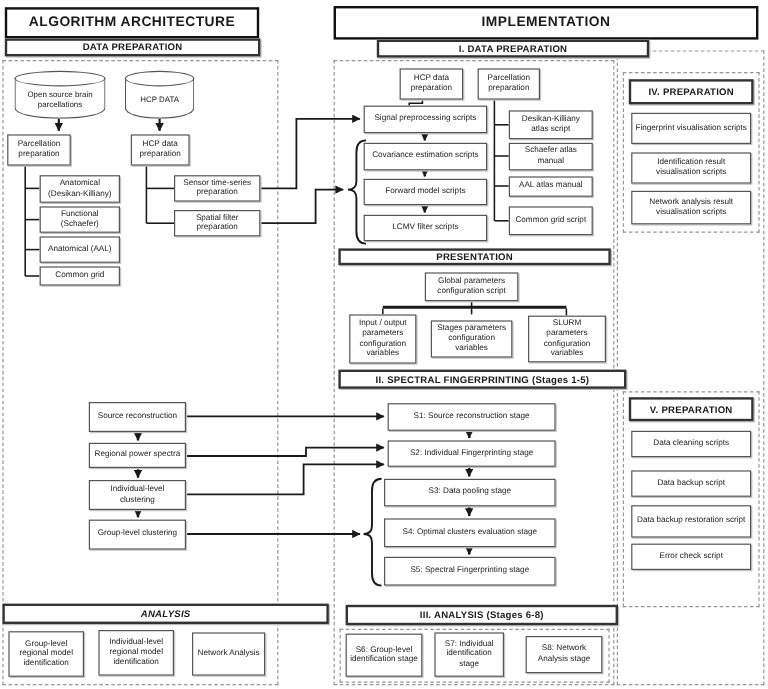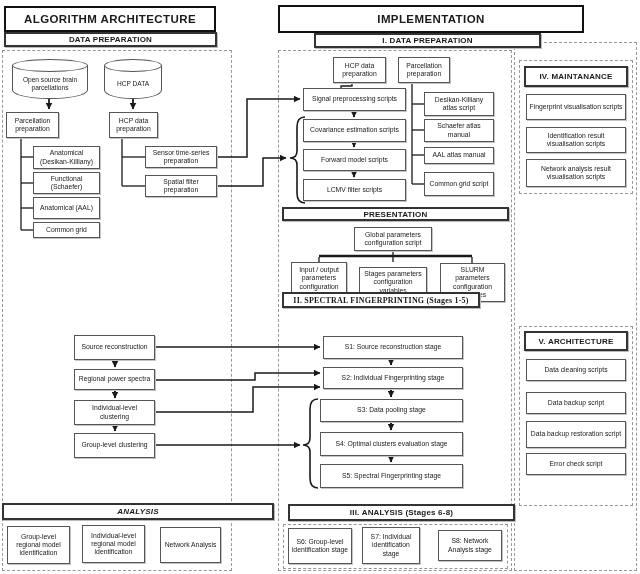--- a/index.html
+++ b/index.html
@@ -134,21 +134,21 @@
   <div class="b" style="left:74px; top:335px; width:81px; height:25px;">Source reconstruction</div>
   <div class="b" style="left:74px; top:369px; width:81px; height:21px;">Regional power spectra</div>
   <div class="b" style="left:74px; top:400px; width:81px; height:25px;">Individual-level clustering</div>
   <div class="b" style="left:74px; top:433px; width:81px; height:25px;">Group-level clustering</div>
 
   <div class="bar" style="left:2px; top:503px; width:272px; height:17px;font-style:italic;">ANALYSIS</div>
   <div class="b" style="left:7px; top:526px; width:63px; height:38px;">Group-level regional model identification</div>
   <div class="b" style="left:82px; top:525px; width:63px; height:38px;">Individual-level regional model identification</div>
   <div class="b" style="left:160px; top:527px; width:61px; height:36px;">Network Analysis</div>
 
-  <div class="title" style="left:278px; top:5px; width:306px; height:28px;">IMPLEMENTATION</div>
+  <div class="title" style="left:278px; top:5px; width:354px; height:28px;">IMPLEMENTATION</div>
   <div class="bar" style="left:282px; top:33px; width:227px; height:15px;margin-left:32px;">I. DATA PREPARATION</div>
 
   <div class="b" style="left:333px; top:57px; width:53px; height:26px;">HCP data preparation</div>
   <div class="b" style="left:398px; top:57px; width:52px; height:26px;">Parcellation preparation</div>
 
   <div class="b" style="left:303px; top:88px; width:103px; height:23px;">Signal preprocessing scripts</div>
   <div class="b" style="left:303px; top:119px; width:103px; height:23px;">Covariance estimation scripts</div>
   <div class="b" style="left:303px; top:149px; width:103px; height:22px;">Forward model scripts</div>
   <div class="b" style="left:303px; top:179px; width:103px; height:22px;">LCMV filter scripts</div>
 
@@ -156,36 +156,36 @@
   <div class="b" style="left:424px; top:119px; width:70px; height:23px;">Schaefer atlas manual</div>
   <div class="b" style="left:424px; top:147px; width:70px; height:17px;">AAL atlas manual</div>
   <div class="b" style="left:424px; top:172px; width:70px; height:24px;">Common grid script</div>
 
   <div class="bar" style="left:282px; top:207px; width:227px; height:14px;">PRESENTATION</div>
   <div class="b" style="left:354px; top:227px; width:78px; height:24px;">Global parameters configuration script</div>
   <div class="b" style="left:291px; top:262px; width:56px; height:41px;">Input / output parameters configuration variables</div>
   <div class="b" style="left:359px; top:267px; width:68px; height:31px;">Stages parameters configuration variables</div>
   <div class="b" style="left:440px; top:263px; width:65px; height:39px;">SLURM parameters configuration variables</div>
 
-  <div class="bar" style="left:282px; top:292px; width:198px; height:16px;font-family:Liberation Serif, serif;">II. SPECTRAL FINGERPRINTING (Stages 1-5)</div>
+  <div class="bar" style="left:282px; top:308px; width:240px; height:16px;">II. SPECTRAL FINGERPRINTING (Stages 1-5)</div>
   <div class="b" style="left:323px; top:336px; width:140px; height:23px;">S1: Source reconstruction stage</div>
   <div class="b" style="left:323px; top:367px; width:140px; height:22px;">S2: Individual Fingerprinting stage</div>
   <div class="b" style="left:320px; top:399px; width:143px; height:23px;">S3: Data pooling stage</div>
   <div class="b" style="left:320px; top:432px; width:143px; height:24px;">S4: Optimal clusters evaluation stage</div>
   <div class="b" style="left:320px; top:464px; width:143px; height:24px;">S5: Spectral Fingerprinting stage</div>
 
   <div class="bar" style="left:288px; top:504px; width:227px; height:17px;">III. ANALYSIS (Stages 6-8)</div>
   <div class="b" style="left:288px; top:528px; width:64px; height:36px;">S6: Group-level identification stage</div>
   <div class="b" style="left:362px; top:527px; width:58px; height:37px;">S7: Individual identification stage</div>
   <div class="b" style="left:438px; top:530px; width:64px; height:31px;">S8: Network Analysis stage</div>
 
-  <div class="bar" style="left:524px; top:66px; width:104px; height:21px;">IV. MAINTANANCE</div>
+  <div class="bar" style="left:524px; top:66px; width:104px; height:21px;">IV. PREPARATION</div>
   <div class="b" style="left:526px; top:94px; width:100px; height:26px;">Fingerprint visualisation scripts</div>
   <div class="b" style="left:526px; top:127px; width:100px; height:26px;">Identification result visualisation scripts</div>
   <div class="b" style="left:526px; top:159px; width:100px; height:28px;">Network analysis result visualisation scripts</div>
 
-  <div class="bar" style="left:524px; top:331px; width:104px; height:20px;">V. ARCHITECTURE</div>
+  <div class="bar" style="left:524px; top:331px; width:104px; height:20px;">V. PREPARATION</div>
   <div class="b" style="left:526px; top:359px; width:100px; height:22px;">Data cleaning scripts</div>
   <div class="b" style="left:526px; top:392px; width:100px; height:22px;">Data backup script</div>
   <div class="b" style="left:526px; top:421px; width:100px; height:27px;">Data backup restoration script</div>
   <div class="b" style="left:526px; top:453px; width:100px; height:22px;">Error check script</div>
 
 </div>
 
 </body></html>

